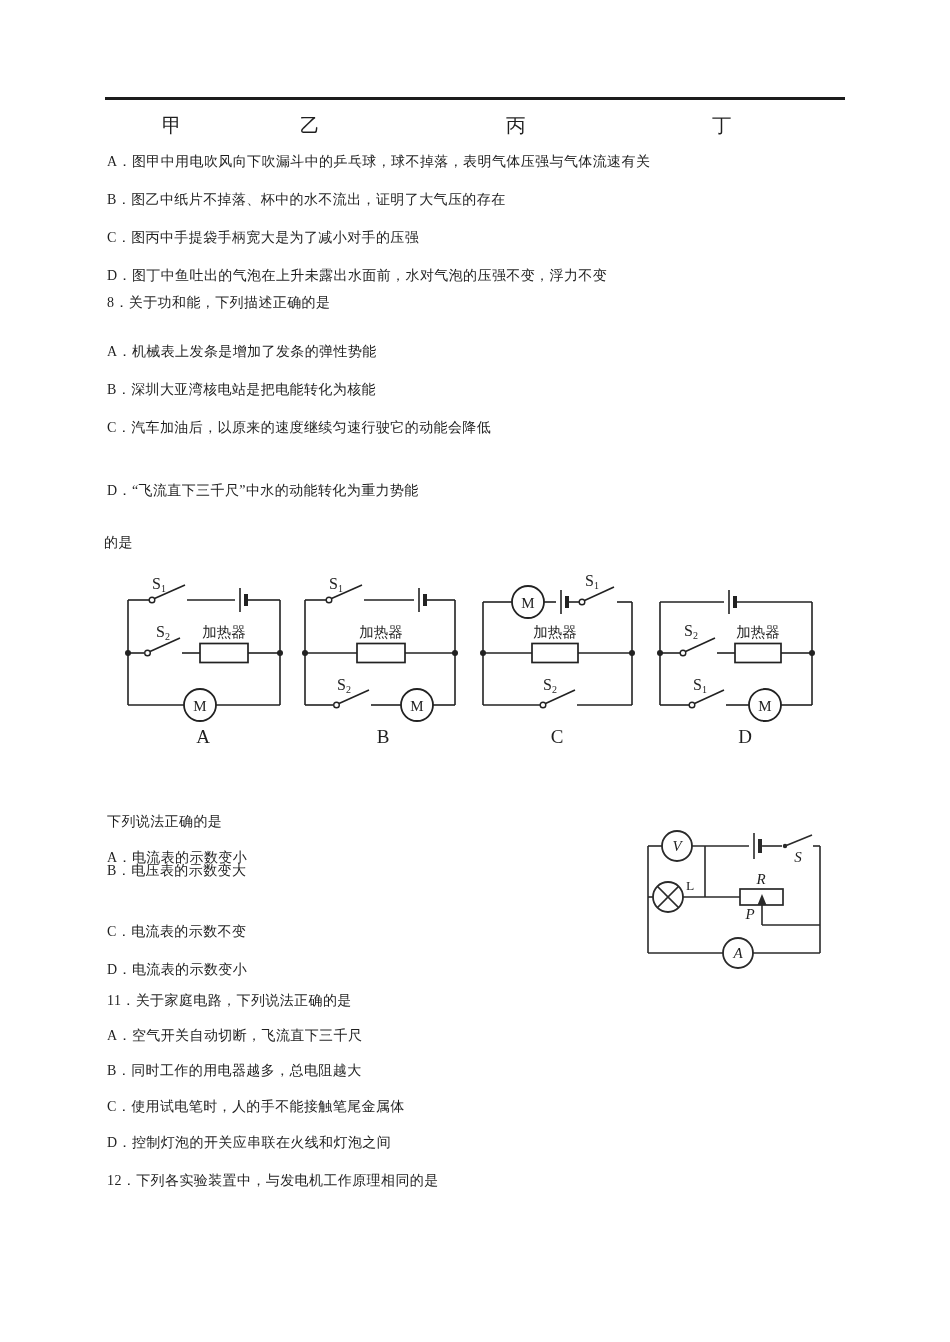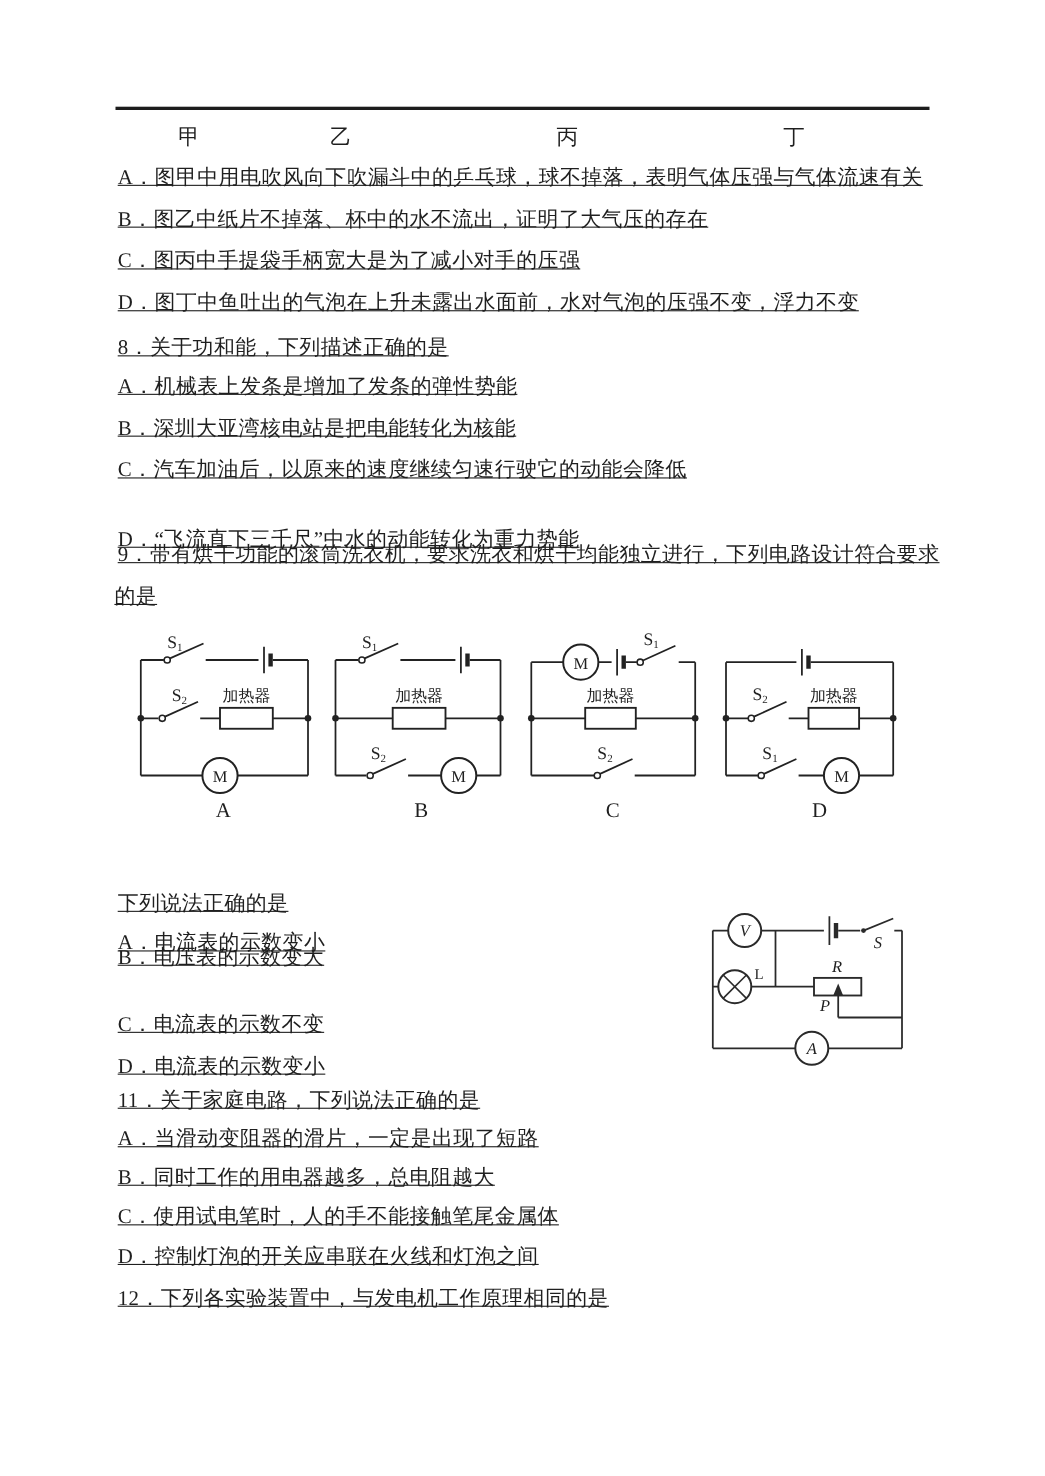--- a/index.html
+++ b/index.html
@@ -2,21 +2,21 @@
 <html><head>
 <meta charset="utf-8">
 <style>
   html,body{margin:0;padding:0;background:#ffffff;}
   .page{
     position:relative;width:950px;height:1342px;background:#ffffff;
     font-family:"Liberation Serif","DejaVu Serif",serif;color:#1f1f1f;overflow:hidden;
   }
   .divider{position:absolute;left:105px;top:97px;width:740px;height:2.5px;background:#1c1c1c;}
   .figlabel{position:absolute;top:113px;font-size:19.5px;line-height:26px;}
-  .ql{position:absolute;left:107px;font-size:19px;line-height:26px;white-space:nowrap;letter-spacing:0.4px;text-decoration:underline;}
+  .ql{position:absolute;left:107px;font-size:14px;line-height:26px;white-space:nowrap;letter-spacing:0.4px;}
   .circ{position:absolute;}
   svg text{font-family:"Liberation Serif","DejaVu Serif",serif;fill:#1f1f1f;}
   .it{font-style:italic;}
 </style>
 </head>
 <body>
 
 <div class="page">
 
   <div class="divider"></div>
@@ -24,27 +24,26 @@
   <div class="figlabel" style="left:162px">甲</div>
   <div class="figlabel" style="left:300px">乙</div>
   <div class="figlabel" style="left:506px">丙</div>
   <div class="figlabel" style="left:712px">丁</div>
 
   <div class="ql" style="top:149px">A．图甲中用电吹风向下吹漏斗中的乒乓球，球不掉落，表明气体压强与气体流速有关</div>
   <div class="ql" style="top:225px">C．图丙中手提袋手柄宽大是为了减小对手的压强</div>
   <div class="ql" style="top:187px">B．图乙中纸片不掉落、杯中的水不流出，证明了大气压的存在</div>
   <div class="ql" style="top:263px">D．图丁中鱼吐出的气泡在上升未露出水面前，水对气泡的压强不变，浮力不变</div>
 
-  <div class="ql" style="top:304px">8．关于功和能，下列描述正确的是</div>
+  <div class="ql" style="top:290px">8．关于功和能，下列描述正确的是</div>
   <div class="ql" style="top:339px">A．机械表上发条是增加了发条的弹性势能</div>
   <div class="ql" style="top:377px">B．深圳大亚湾核电站是把电能转化为核能</div>
   <div class="ql" style="top:415px">C．汽车加油后，以原来的速度继续匀速行驶它的动能会降低</div>
   <div class="ql" style="top:478px">D．“飞流直下三千尺”中水的动能转化为重力势能</div>
 
-  <div class="ql" style="top:492px">9．带有烘干功能的滚筒洗衣机，要求洗衣和烘干均能独立进行，下列电路设计符合要求</div>
   <div class="ql" style="top:530px;left:104px">的是</div>
 
   <svg class="circ" style="left:123px;top:573px" width="162" height="175" viewBox="0 0 162 175">
     <g stroke="#222" stroke-width="1.6" fill="none">
       <line x1="5" y1="27" x2="5" y2="132"></line>
         <line x1="157" y1="27" x2="157" y2="132"></line>
       <line x1="5" y1="27" x2="26" y2="27"></line>
         <line x1="31.5" y1="25.5" x2="62" y2="12"></line>
       <line x1="64" y1="27" x2="112" y2="27"></line>
         <line x1="125" y1="27" x2="157" y2="27"></line>
@@ -207,20 +206,20 @@
     <circle cx="110" cy="125" r="15" fill="#fff" stroke="#2a2a2a" stroke-width="1.8"></circle>
     <text x="49" y="23" font-size="15" text-anchor="middle" class="it">V</text>
     <text x="110" y="130" font-size="15" text-anchor="middle" class="it">A</text>
     <text x="62" y="62" font-size="13.5" text-anchor="middle">L</text>
     <text x="133" y="56" font-size="15" text-anchor="middle" class="it">R</text>
     <text x="122" y="91" font-size="15" text-anchor="middle" class="it">P</text>
     <text x="170" y="34" font-size="15" text-anchor="middle" class="it">S</text>
   </svg>
 
   <div class="ql" style="top:988px">11．关于家庭电路，下列说法正确的是</div>
-  <div class="ql" style="top:1023px">A．当滑动变阻器的滑片，一定是出现了短路</div>
+  <div class="ql" style="top:1023px">A．空气开关自动切断，飞流直下三千尺</div>
   <div class="ql" style="top:1058px">B．同时工作的用电器越多，总电阻越大</div>
   <div class="ql" style="top:1094px">C．使用试电笔时，人的手不能接触笔尾金属体</div>
   <div class="ql" style="top:1130px">D．控制灯泡的开关应串联在火线和灯泡之间</div>
 
   <div class="ql" style="top:1168px">12．下列各实验装置中，与发电机工作原理相同的是</div>
 
 </div>
 
 </body></html>

